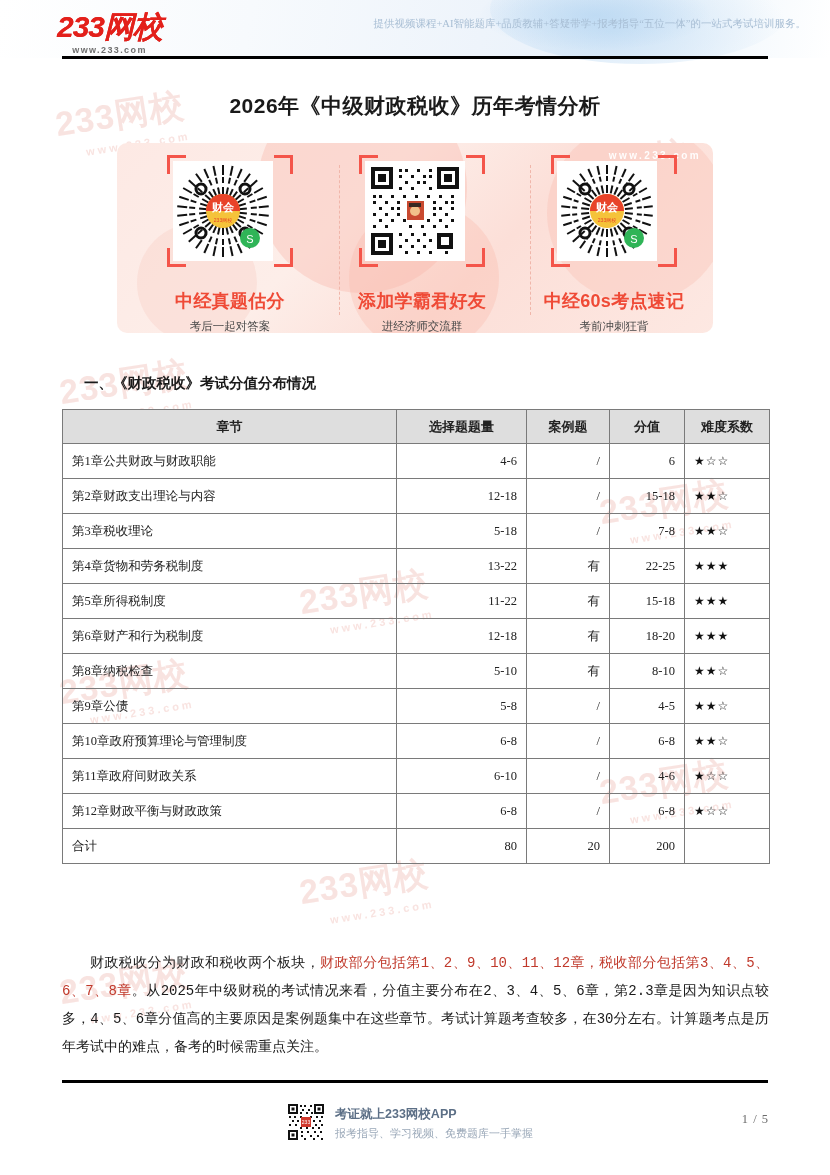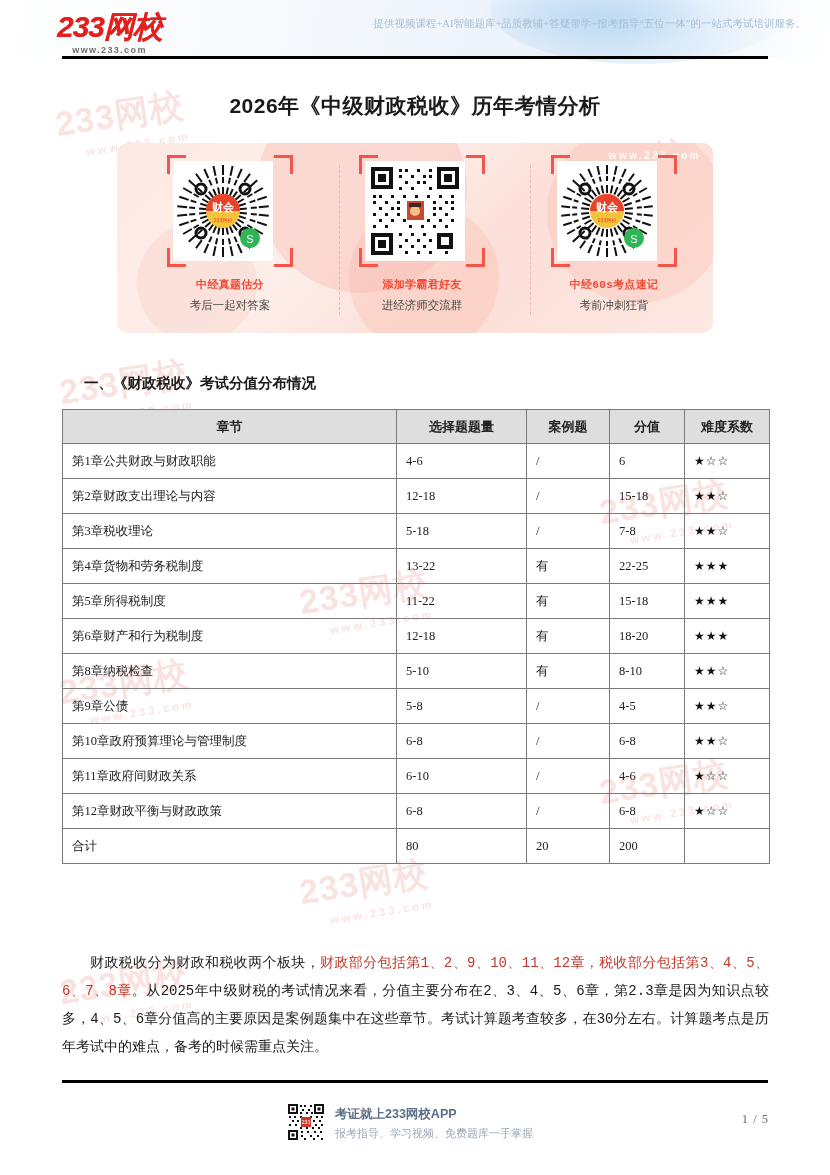--- a/index.html
+++ b/index.html
@@ -167,23 +167,23 @@
     width: 16px; height: 16px;
     border: 3px solid #f4554a;
   }
   .qr-frame .tl { left:-6px; top:-6px; border-right:none; border-bottom:none; }
   .qr-frame .tr { right:-6px; top:-6px; border-left:none; border-bottom:none; }
   .qr-frame .bl { left:-6px; bottom:-6px; border-right:none; border-top:none; }
   .qr-frame .br { right:-6px; bottom:-6px; border-left:none; border-top:none; }
   .qr-img { width: 100px; height: 100px; display: block; background: #fff; }
 
   .qr-title {
-    margin-top: 16px;
-    font-family: Liberation Mono, monospace;
-    font-size: 11px;
+    margin-top: 28px;
+    font-family: Liberation Sans, sans-serif;
+    font-size: 18px;
     font-weight: 700;
     color: #ef4a36;
     letter-spacing: .3px;
   }
   .qr-sub {
     margin-top: 6px;
     font-family: "Liberation Sans", sans-serif;
     font-size: 11.5px;
     color: #4a4a4a;
   }
@@ -226,21 +226,21 @@
     height: 33px;
     padding: 0 4px;
   }
   table.stat tbody td {
     height: 34px;
     padding: 0 9px;
     font-family: "Liberation Serif", serif;
     vertical-align: middle;
   }
   table.stat tbody td.chapter { text-align: left; margin-left: 24px; }
-  table.stat tbody td.num { text-align: left; }
+  table.stat tbody td.num { text-align: right; }
   table.stat tbody td.stars {
     text-align: left;
     font-size: 12px;
     letter-spacing: 1px;
     color: #111;
     font-family: "DejaVu Sans", sans-serif;
   }
   col.c-chapter { width: 334px; }
   col.c-choice  { width: 130px; }
   col.c-case    { width:  83px; }

